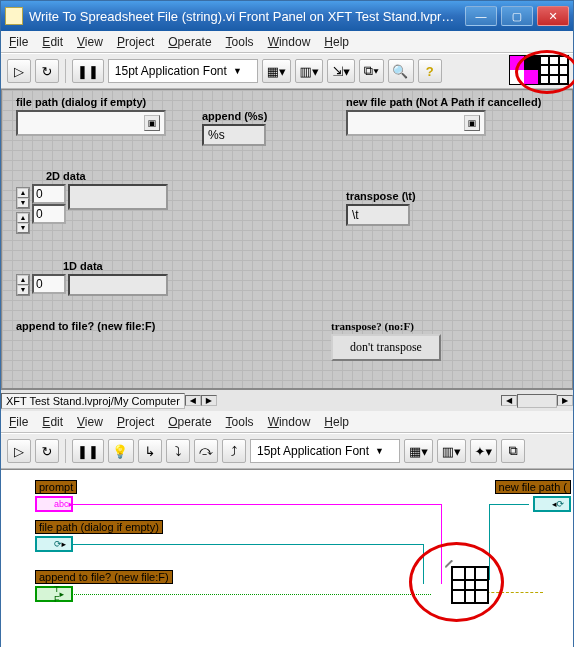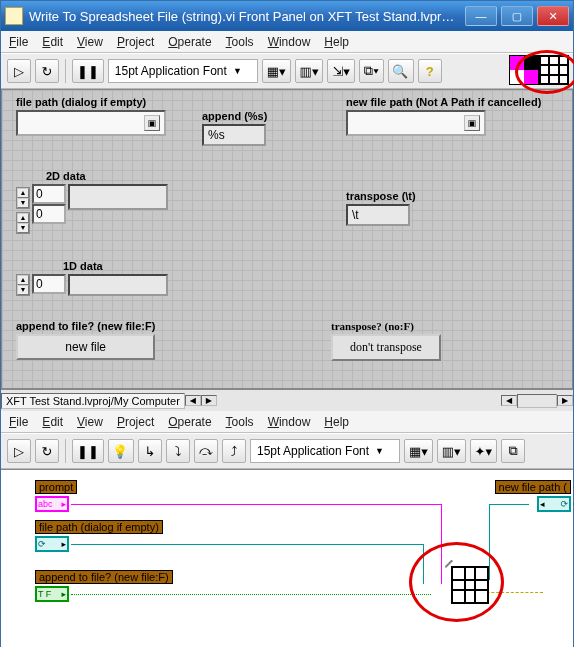--- a/index.html
+++ b/index.html
@@ -185,21 +185,21 @@
     background: #a16207;
     padding: 0 3px;
     font-size: 11px;
     position: absolute;
   }
   .bd-term {
     position: absolute;
     width: 34px; height: 16px;
     border: 2px solid;
     display:flex; align-items:center; font-size:9px;
-    padding: 0 1px;
+    padding: 0 17px;
   }
   .bd-wire { position:absolute; }
   .vi-icon {
     position:absolute;
     width: 38px; height: 38px;
     border: 2px solid #000;
     background:
       linear-gradient(#000,#000) 0 33%/100% 2px no-repeat,
       linear-gradient(#000,#000) 0 66%/100% 2px no-repeat,
       linear-gradient(#000,#000) 33% 0/2px 100% no-repeat,
@@ -337,21 +337,20 @@
           </span>
         <div class="small-in">
             <span>0</span>
           </div>
         <div class="ctrl-box" style="width:100px;height:22px;"></div>
       </div>
     </div>
 
     <div style="position:absolute; left:14px; top:230px;">
       <span class="ctrl-label">append to file? (new file:F)</span>
-      <div class="btn3d"><span>new file</span></div>
     </div>
 
     <div style="position:absolute; left:329px; top:230px;font-family:Liberation Serif, serif;">
       <span class="ctrl-label">transpose? (no:F)</span>
       <div class="btn3d"><span>don't transpose</span></div>
     </div>
   </div>
 
   <div class="status">
     <span class="pathseg">XFT Test Stand.lvproj/My Computer</span>

